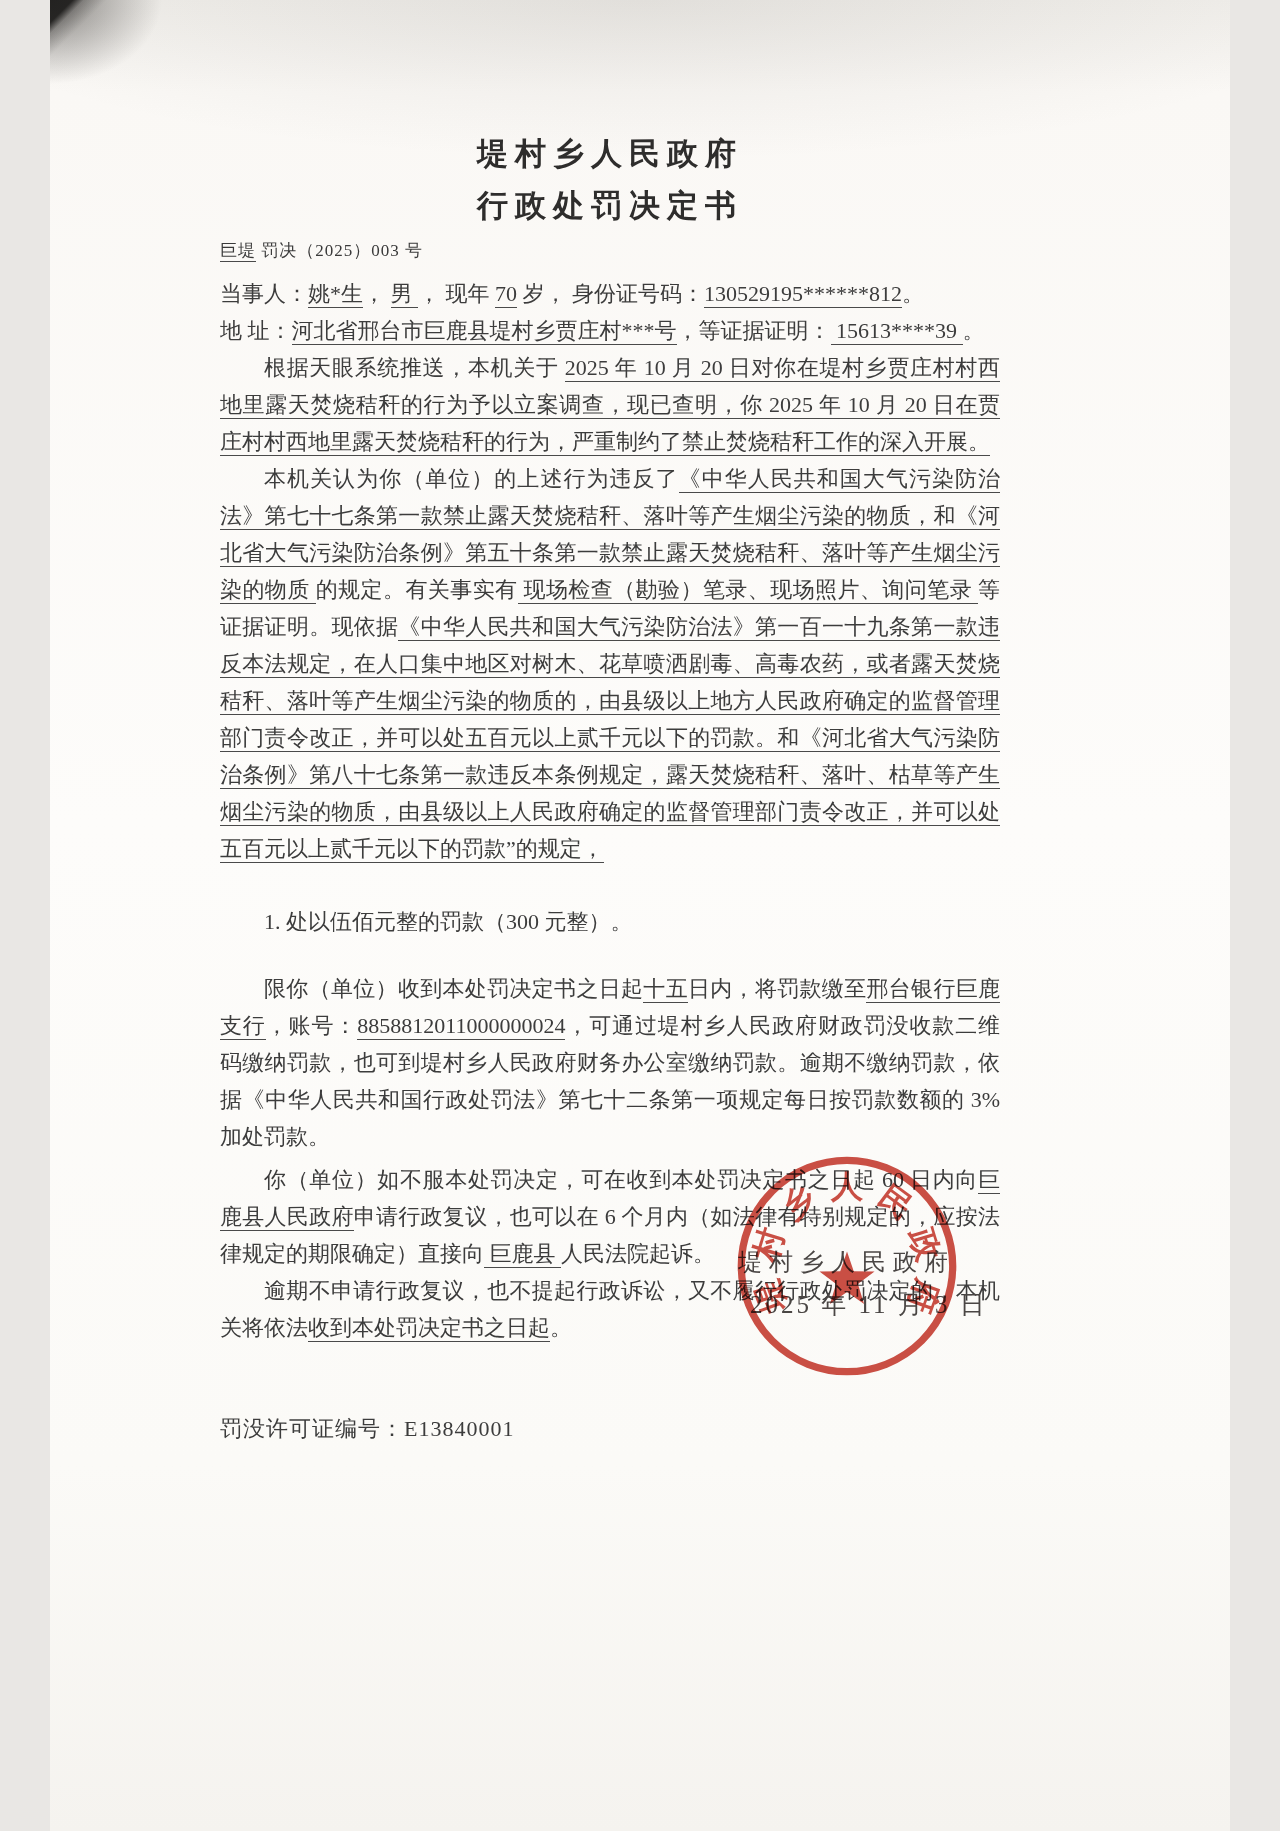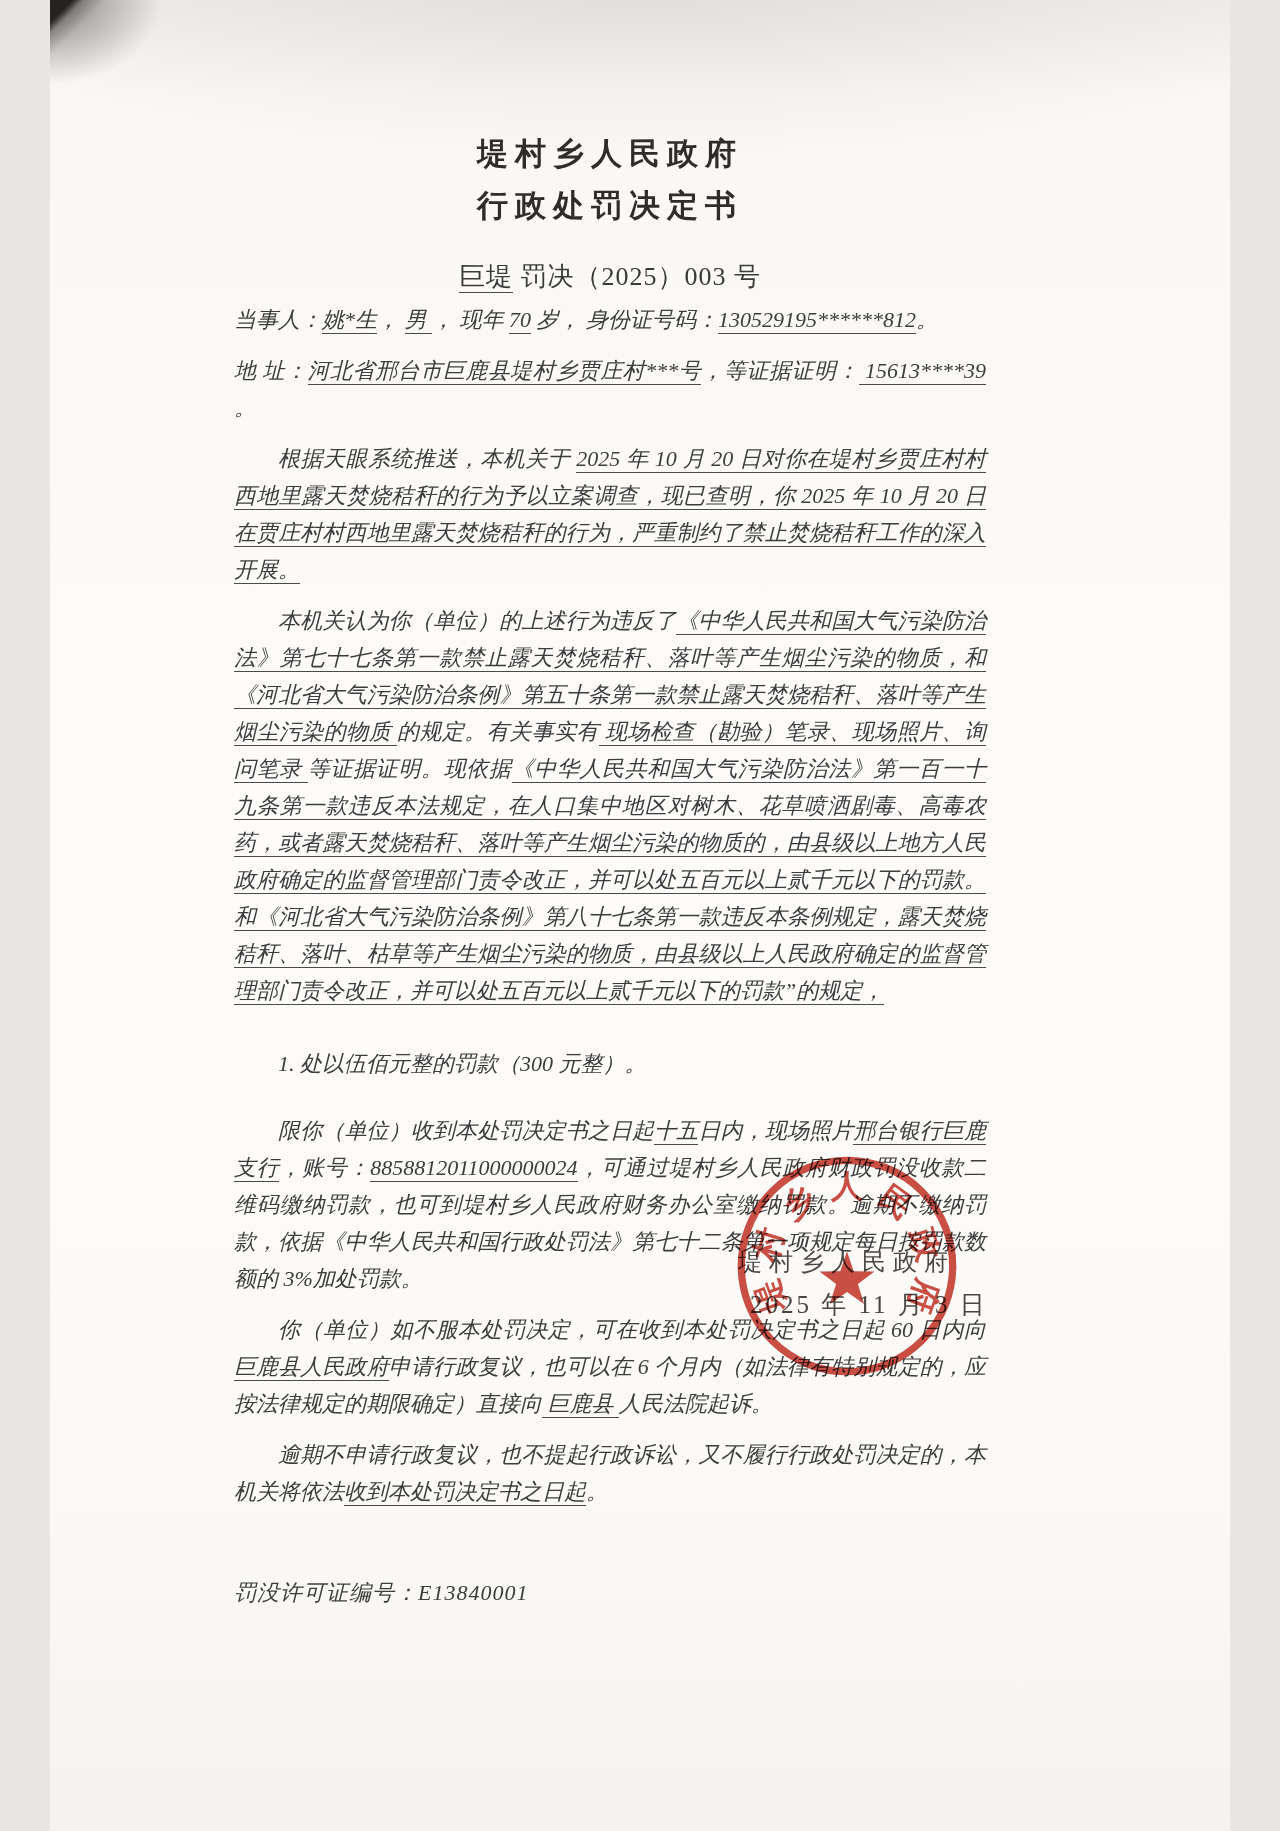--- a/index.html
+++ b/index.html
@@ -24,24 +24,24 @@
     position:absolute;left:170px;top:128px;width:780px;
     font-size:22px;line-height:37px;
   }
   .title{
     text-align:center;
     font-family:"Liberation Sans", sans-serif;
     font-weight:700;color:#2e2d2c;
     font-size:31px;line-height:52px;letter-spacing:7px;
   }
   .doc-number{
-    text-align:center;font-size:26px;margin-top:26px;color:#3a3a3a;
+    text-align:left;font-size:17px;color:#3a3a3a;
     letter-spacing:1px;
   }
-  p{margin:14px;text-align:justify;font-style:italic;}
+  p{margin:0;text-align:justify;}
   .meta{margin-top:6px;}
   .indent{text-indent:2em;}
   .u{border-bottom:1.6px solid #4a4a4a;padding-bottom:1px;}
   .gap-lg{margin-top:36px;}
   .gap-md{margin-top:30px;}
   .gap-sm{margin-top:6px;}
   .penalty-item{padding-left:2em;}
   .license{margin-top:64px;letter-spacing:1px;}
   
   .seal-under-issuer{
@@ -80,21 +80,21 @@
     <div class="doc-number"><span class="u">巨堤</span><span> 罚决（2025）003 号</span></div>
 
     <p class="meta"><span>当事人：</span><span class="u">姚*生</span><span>，  </span><span class="u"> 男 </span><span>，  现年 </span><span class="u">70</span><span> 岁，  身份证号码：</span><span class="u">130529195******812</span><span>。</span></p>
     <p><span>地  址：</span><span class="u">河北省邢台市巨鹿县堤村乡贾庄村***号</span><span>，等证据证明：</span><span class="u"> 15613****39 </span><span>。</span></p>
 
     <p class="indent"><span>根据天眼系统推送，本机关于 </span><span class="u">2025 年 10 月 20 日对你在堤村乡贾庄村村西地里露天焚烧秸秆的行为予以立案调查，现已查明，你 2025 年 10 月 20 日在贾庄村村西地里露天焚烧秸秆的行为，严重制约了禁止焚烧秸秆工作的深入开展。</span></p>
     <p class="indent"><span>本机关认为你（单位）的上述行为违反了</span><span class="u">《中华人民共和国大气污染防治法》第七十七条第一款禁止露天焚烧秸秆、落叶等产生烟尘污染的物质，和《河北省大气污染防治条例》第五十条第一款禁止露天焚烧秸秆、落叶等产生烟尘污染的物质 </span><span>的规定。有关事实有</span><span class="u"> 现场检查（勘验）笔录、现场照片、询问笔录 </span><span>等证据证明。现依据</span><span class="u">《中华人民共和国大气污染防治法》第一百一十九条第一款违反本法规定，在人口集中地区对树木、花草喷洒剧毒、高毒农药，或者露天焚烧秸秆、落叶等产生烟尘污染的物质的，由县级以上地方人民政府确定的监督管理部门责令改正，并可以处五百元以上贰千元以下的罚款。和《河北省大气污染防治条例》第八十七条第一款违反本条例规定，露天焚烧秸秆、落叶、枯草等产生烟尘污染的物质，由县级以上人民政府确定的监督管理部门责令改正，并可以处五百元以上贰千元以下的罚款”的规定，</span></p>
 
     <p class="penalty-item gap-lg">1. 处以伍佰元整的罚款（300 元整）。</p>
 
-    <p class="indent gap-md"><span>限你（单位）收到本处罚决定书之日起</span><span class="u">十五</span><span>日内，现场照片</span><span class="u">邢台银行巨鹿支行</span><span>，账号：</span><span class="u">8858812011000000024</span><span>，可通过堤村乡人民政府财政罚没收款二维码缴纳罚款，也可到堤村乡人民政府财务办公室缴纳罚款。逾期不缴纳罚款，依据《中华人民共和国行政处罚法》第七十二条第一项规定每日按罚款数额的 3%加处罚款。</span></p>
+    <p class="indent gap-md"><span>限你（单位）收到本处罚决定书之日起</span><span class="u">十五</span><span>日内，将罚款缴至</span><span class="u">邢台银行巨鹿支行</span><span>，账号：</span><span class="u">8858812011000000024</span><span>，可通过堤村乡人民政府财政罚没收款二维码缴纳罚款，也可到堤村乡人民政府财务办公室缴纳罚款。逾期不缴纳罚款，依据《中华人民共和国行政处罚法》第七十二条第一项规定每日按罚款数额的 3%加处罚款。</span></p>
     <p class="indent gap-sm"><span>你（单位）如不服本处罚决定，可在收到本处罚决定书之日起 60 日内向</span><span class="u">巨鹿县人民政府</span><span>申请行政复议，也可以在 6 个月内（如法律有特别规定的，应按法律规定的期限确定）直接向</span><span class="u"> 巨鹿县 </span><span>人民法院起诉。</span></p>
     <p class="indent"><span>逾期不申请行政复议，也不提起行政诉讼，又不履行行政处罚决定的，本机关将依法</span><span class="u">收到本处罚决定书之日起</span><span>。</span></p>
 
     <p class="license">罚没许可证编号：E13840001</p>
   </div>
 
   <div class="seal-under-issuer">堤村乡人民政府</div>
   <div class="seal-under-date">2025 年 11 月 3 日</div>
 
   <svg class="seal-svg" viewBox="0 0 220 220" xmlns="http://www.w3.org/2000/svg">

